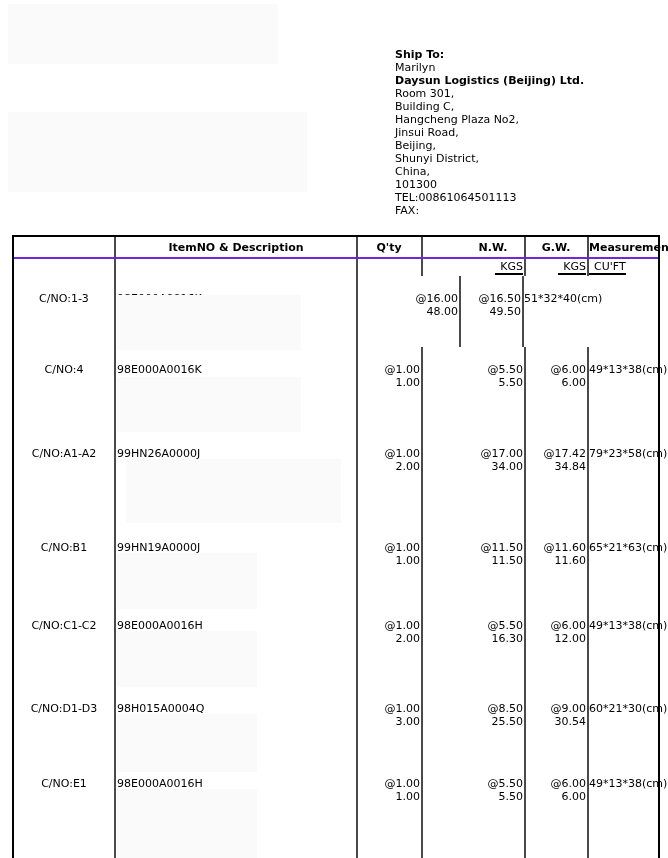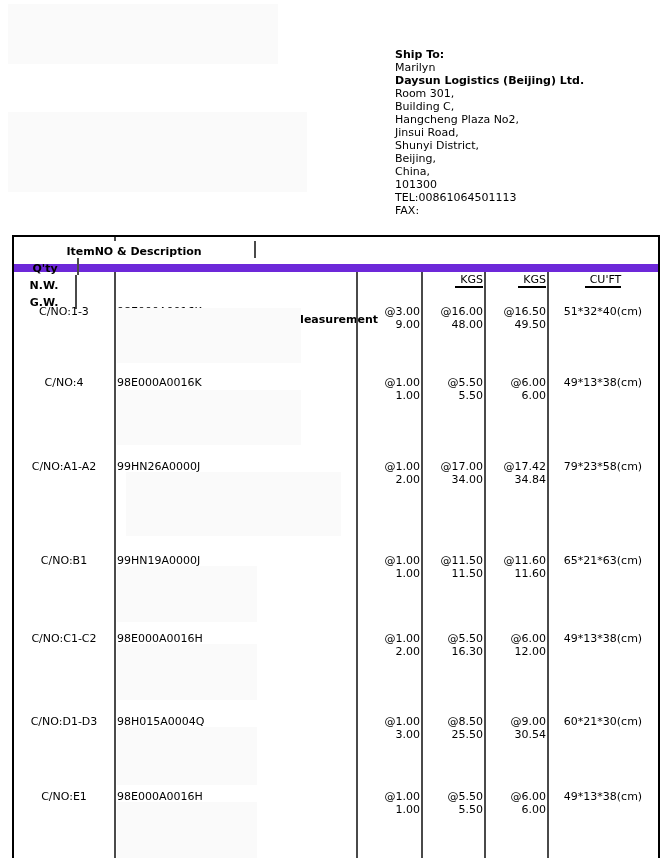--- a/index.html
+++ b/index.html
@@ -25,24 +25,24 @@
     box-sizing:border-box;
     display:flex;flex-direction:column;
     font-size:11px;
   }
   .trow{display:flex;flex-direction:row;width:100%;box-sizing:border-box;}
   .c{box-sizing:border-box;border-right:2px solid #4a4a4a;overflow:visible;}
   .c:last-child{border-right:none;}
   .col-cno{width:102px;flex:none;text-align:center;}
   .col-desc{width:242px;flex:none;position:relative;}
   .col-qty{width:65px;flex:none;text-align:right;padding-right:1px;}
-  .col-nw{width:63px;flex:none;text-align:right;padding-right:1px;}
+  .col-nw{width:63px;flex:none;text-align:right;padding-right:1px;margin-left:40px;}
   .col-gw{width:63px;flex:none;text-align:right;padding-right:1px;}
-  .col-meas{flex:1;text-align:center;padding-right:1px;}
-  .hrow{height:35px;border-bottom:8px solid #6d28d9;font-weight:bold;flex-direction:column;}
+  .col-meas{flex:1;text-align:left;padding-right:1px;}
+  .hrow{height:22px;border-bottom:2px solid #6d28d9;font-weight:bold;}
   .hrow .c{padding-top:4px;}
   .hrow .col-desc,.hrow .col-qty,.hrow .col-nw,.hrow .col-gw,.hrow .col-meas{text-align:center;}
   .urow{height:17px;}
   .urow .c{padding-top:1px;}
   .unit{font-weight:normal;border-bottom:2px solid #000;padding-left:5px;display:inline-block;line-height:12px;}
   .drow .c{padding-top:16px;line-height:13px;}
   .row-0{height:71px}.row-1{height:84px}.row-2{height:94px}
   .row-3{height:78px}.row-4{height:83px}.row-5{height:75px}.row-6{flex:1}
   .code{padding-left:1px;}
   .rb{position:absolute;background:#fafafa;}
@@ -65,22 +65,22 @@
   <div class="redact box-bill-to"></div>
 
   <div class="ship-to">
     <div class="b">Ship To:</div>
     <div>Marilyn</div>
     <div class="b">Daysun Logistics (Beijing) Ltd.</div>
     <div>Room 301,</div>
     <div>Building C,</div>
     <div>Hangcheng Plaza No2,</div>
     <div>Jinsui Road,</div>
+    <div>Beijing,</div>
     <div>Shunyi District,</div>
-    <div>Beijing,</div>
     <div>China,</div>
     <div>101300</div>
     <div>TEL:00861064501113</div>
     <div>FAX:</div>
   </div>
 
   <div class="ptable">
 
     <div class="trow hrow">
       <div class="c col-cno"></div>
@@ -99,24 +99,20 @@
       <div class="c col-gw"><span class="unit">KGS</span></div>
       <div class="c col-meas"><span class="unit">CU'FT</span></div>
     </div>
 
     <div class="trow drow row-0">
       <div class="c col-cno">C/NO:1-3</div>
       <div class="c col-desc">
         <div class="code">98E000A0016K</div>
         <div class="rb rb-0"></div>
       </div>
-      <div class="c col-qty">
-        <div>@3.00</div>
-        <div>9.00</div>
-      </div>
       <div class="c col-nw">
         <div>@16.00</div>
         <div>48.00</div>
       </div>
       <div class="c col-gw">
         <div>@16.50</div>
         <div>49.50</div>
       </div>
       <div class="c col-meas">51*32*40(cm)</div>
     </div>

